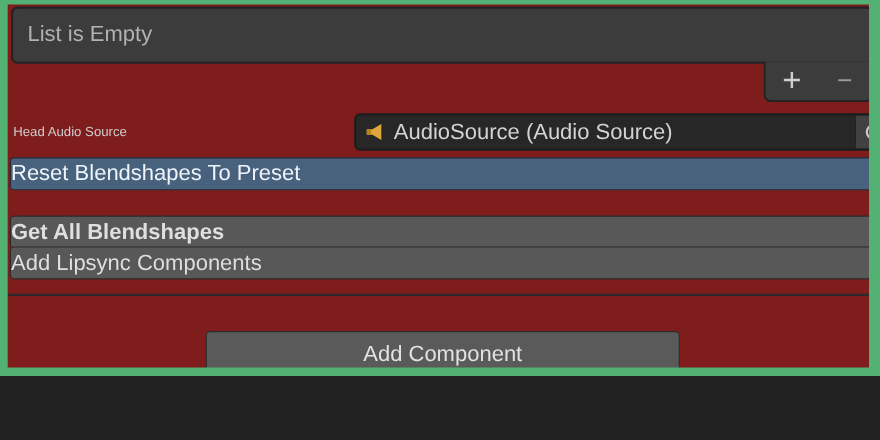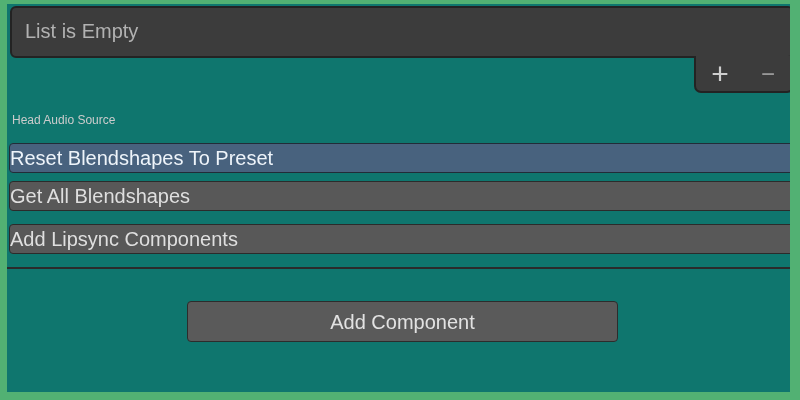--- a/index.html
+++ b/index.html
@@ -1,20 +1,20 @@
 <!DOCTYPE html>
 <html><head>
 <meta charset="utf-8">
 <style>
   html, body { margin: 0; padding: 0; background: #222; }
   * { box-sizing: border-box; }
   .screen {
     position: relative;
-    width: 800px; height: 400px;
-    background: #0f766e;
+    width: 800px; height: 342px;
+    background: #7f1d1d;
     overflow: hidden;
     font-family: "Liberation Sans", "DejaVu Sans", sans-serif;
     -webkit-font-smoothing: antialiased;
   }
   
   .frame-overlay {
     position: absolute; inset: 0; z-index: 50; pointer-events: none;
     border-top: 4px solid #52b173;
     border-left: 7px solid #52b173;
     border-right: 10px solid #52b173;
@@ -80,21 +80,21 @@
     font-family: inherit; font-size: 20px; color: #dfdfdf;
     text-align: left; line-height: 27px; padding: 0;
     cursor: pointer;
   }
   .wide-btn.highlighted {
     background: #48627e;
     border-color: #222c38;
     color: #eef4fa;
   }
   .btn-1 { top: 143px; }
-  .btn-2 { top: 181px; }
+  .btn-2 { top: 196px; font-weight: bold; }
   .btn-3 { top: 224px; }
   .divider {
     position: absolute; left: 0; top: 267px; width: 800px; height: 2px;
     background: #2b2b2b;
   }
   .add-component-btn {
     position: absolute; left: 187px; top: 301px; width: 431px; height: 41px;
     background: #5a5a5a;
     border: 1px solid #2c2c2c;
     border-radius: 4px;
@@ -112,20 +112,32 @@
     <span class="list-empty-label">List is Empty</span>
   </div>
 
   <div class="list-footer">
     <button class="footer-btn add">+</button>
     <button class="footer-btn remove">−</button>
   </div>
 
   <div class="field-label">Head Audio Source</div>
 
+  <div class="object-field">
+    <span class="audio-icon">
+      <svg viewBox="0 0 20 20" width="22" height="22">
+        <rect x="2" y="7.6" width="4.6" height="4.8" rx="0.6" fill="#b5831f"></rect>
+        <polygon points="5.8,8.3 5.8,11.7 14.2,16.6 14.2,3.4" fill="#e2a73b"></polygon>
+      </svg>
+    </span>
+    <span class="field-value">AudioSource (Audio Source)</span>
+    <span class="picker">
+      <span class="picker-circle"></span>
+    </span>
+  </div>
 
   <button class="wide-btn highlighted btn-1">Reset Blendshapes To Preset</button>
 
   <button class="wide-btn btn-2">Get All Blendshapes</button>
 
   <button class="wide-btn btn-3">Add Lipsync Components</button>
 
   <div class="divider"></div>
 
   <button class="add-component-btn">Add Component</button>

